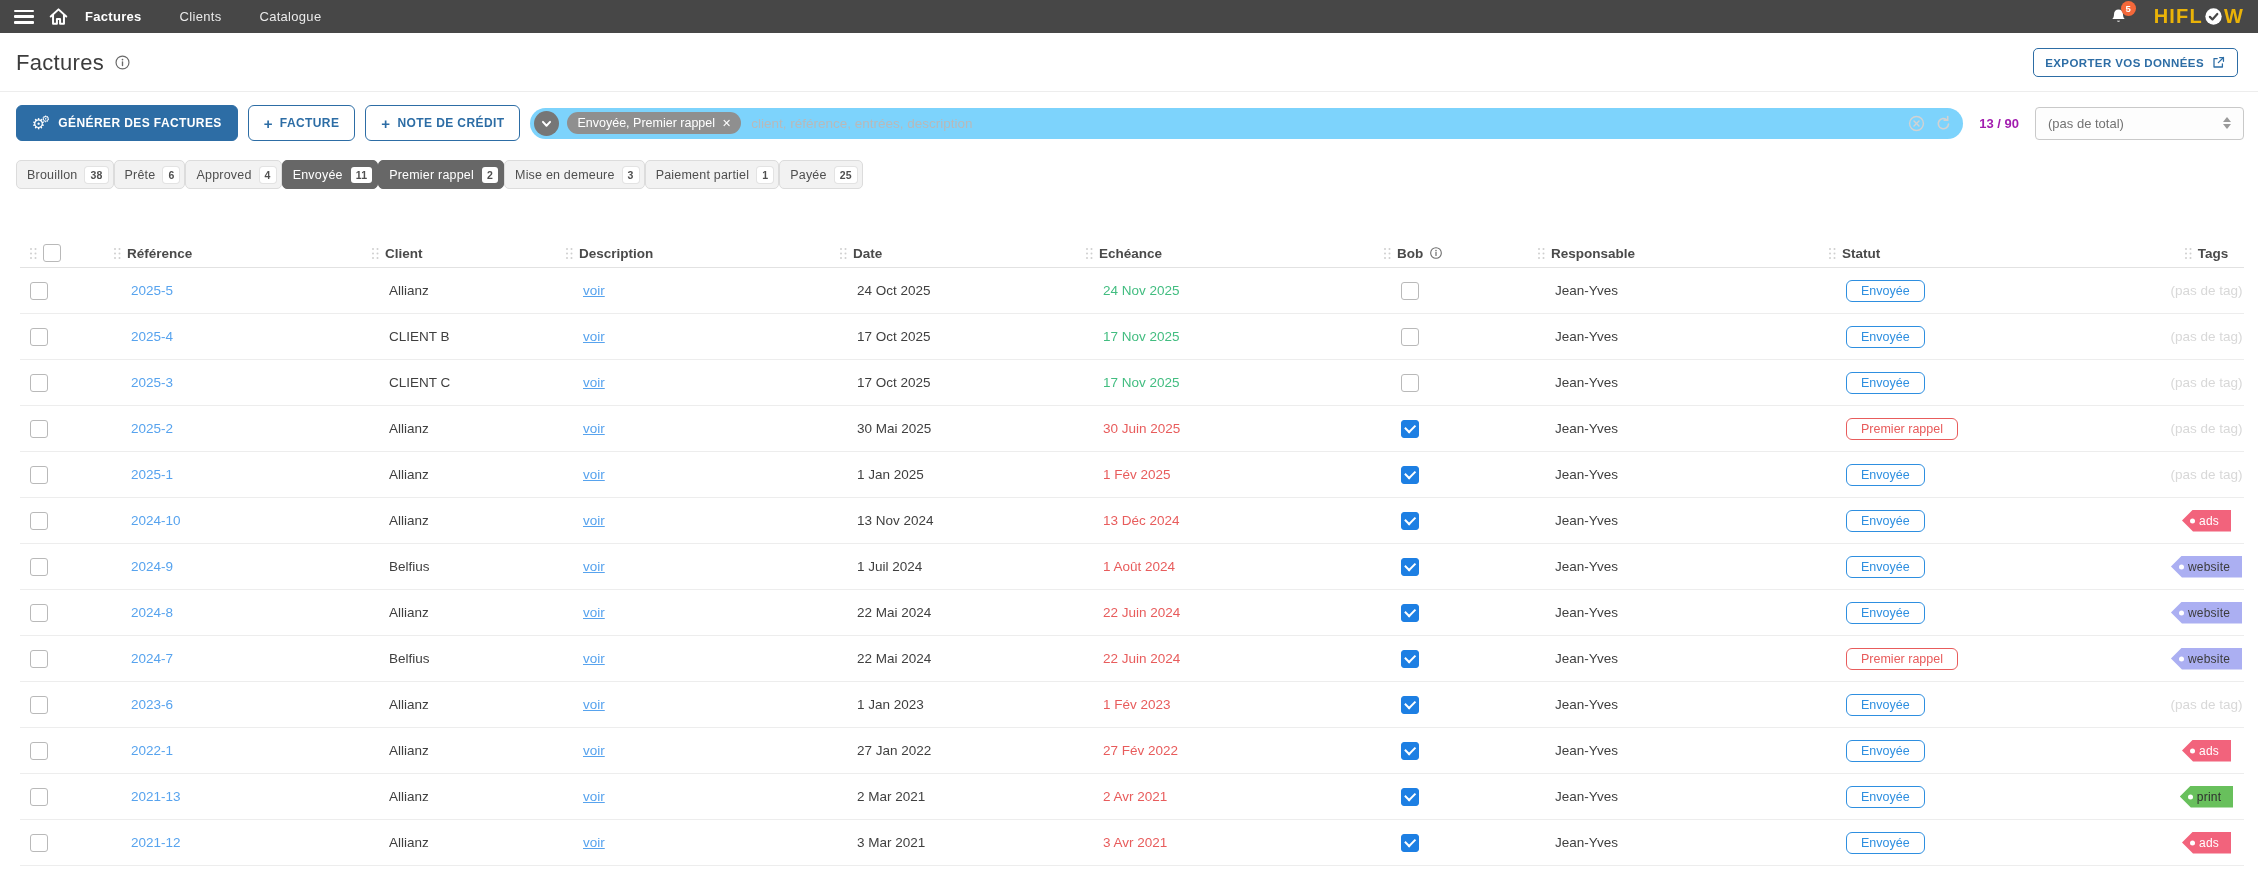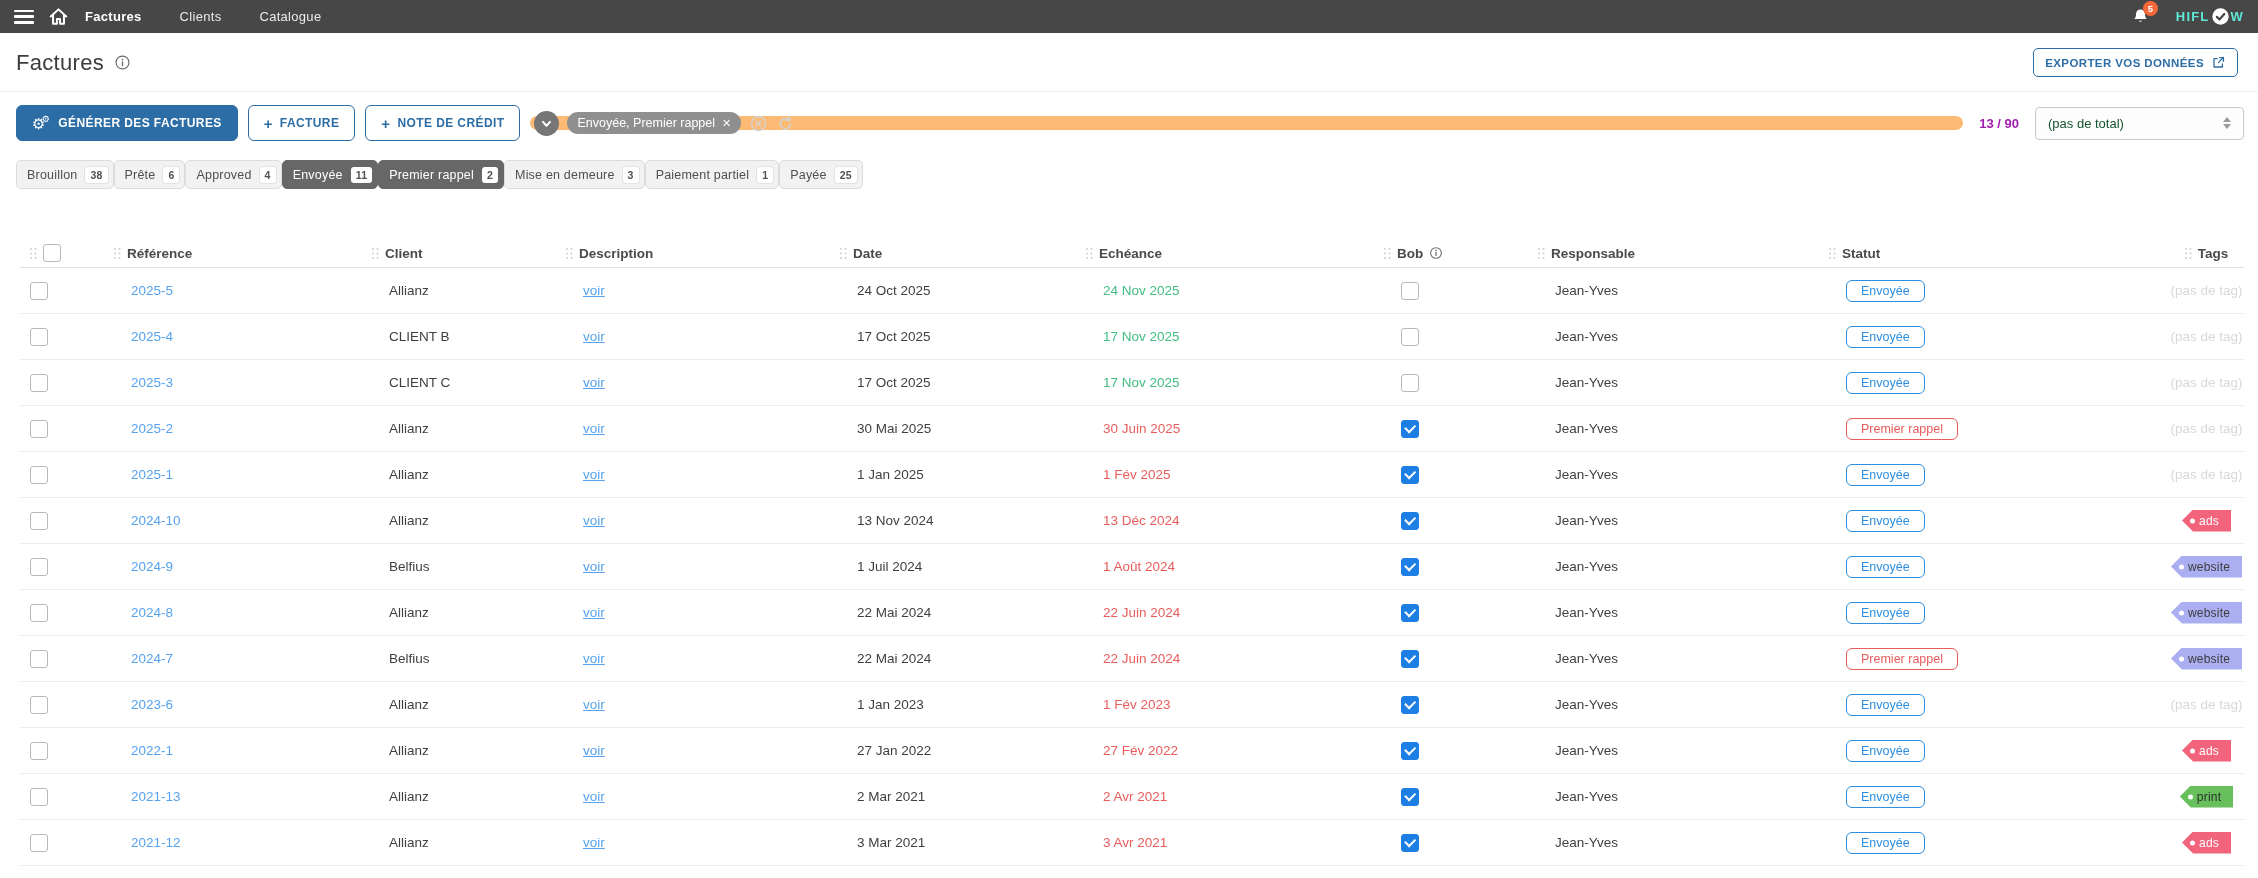--- a/index.html
+++ b/index.html
@@ -8,43 +8,43 @@
   
   .navbar{height:33px;background:#474747;display:flex;align-items:center;padding:0 14px;color:#fff;}
   .burger{width:20px;height:14px;display:flex;flex-direction:column;justify-content:space-between;cursor:pointer;margin-right:14px;}
   .burger span{height:2.5px;background:#fff;border-radius:1px;}
   .nav-home{margin-right:16px;cursor:pointer;}
   .nav-item{font-size:13px;color:#eaeaea;margin-right:38px;cursor:pointer;letter-spacing:.3px;}
   .nav-item.active{font-weight:bold;color:#fff;}
   .nav-right{margin-left:auto;display:flex;align-items:center;gap:26px;}
   .bell-wrap{position:relative;cursor:pointer;}
   .badge{position:absolute;top:-6px;right:-8px;background:#f4683a;color:#fff;font-size:9.5px;font-weight:bold;width:15px;height:15px;border-radius:50%;display:flex;align-items:center;justify-content:center;}
-  .logo{display:flex;align-items:center;font-weight:bold;font-size:13px;letter-spacing:1.2px;color:#5eead4;}
+  .logo{display:flex;align-items:center;font-weight:bold;font-size:20px;letter-spacing:1.2px;color:#eab308;}
   .logo svg{margin:0 1px;}
   
   .page-head{display:flex;align-items:center;padding:15px 20px 14px 16px;border-bottom:1px solid #ededed;}
   .page-title{font-size:22px;color:#3c3c3c;letter-spacing:.3px;display:flex;align-items:center;gap:10px;}
   .export-btn{margin-left:auto;display:flex;align-items:center;gap:7px;border:1.5px solid #2d6da5;color:#2d6da5;border-radius:5px;height:27px;padding:0 11px;font-size:11.5px;font-weight:bold;letter-spacing:.4px;cursor:pointer;background:#fff;}
   
   .toolbar{display:flex;align-items:center;gap:10px;margin:13px 14px 0 16px;}
   .btn{height:34px;border-radius:6px;display:flex;align-items:center;gap:8px;font-size:12px;font-weight:bold;letter-spacing:.4px;padding:0 15px;cursor:pointer;white-space:nowrap;}
   .btn.primary{background:#2d6da5;color:#fff;border:1.5px solid #2d6da5;}
   .btn.outline{background:#fff;color:#2d6da5;border:1.5px solid #2d6da5;}
   .plus{font-size:15px;font-weight:bold;margin-right:-1px;}
   .gear{font-family:"DejaVu Sans",sans-serif;font-size:15px;line-height:1;}
   .gear small{font-size:9px;vertical-align:7px;margin-left:-4px;}
-  .searchbar{flex:1;height:14px;background:#fdba74;border-radius:16px;display:flex;align-items:center;padding:0 10px 0 4px;gap:8px;min-width:0;}
+  .searchbar{flex:1;height:31px;background:#7dd3fc;border-radius:16px;display:flex;align-items:center;padding:0 10px 0 4px;gap:8px;min-width:0;}
   .chev-circle{width:25px;height:25px;border-radius:50%;background:#767676;display:flex;align-items:center;justify-content:center;cursor:pointer;flex:none;}
   .filter-chip{background:#8f8f8f;color:#fff;font-size:12.5px;border-radius:13px;padding:4px 10px;display:flex;align-items:center;gap:7px;white-space:nowrap;flex:none;}
   .filter-chip .x{font-weight:bold;font-size:11px;cursor:pointer;}
   .search-input{flex:1;border:none;background:transparent;outline:none;font-size:13.5px;color:#555;font-family:inherit;min-width:0;}
   .search-input::placeholder{color:#b9b9b9;}
   .bar-icons{display:flex;align-items:center;gap:8px;flex:none;}
   .count{font-size:13px;font-weight:bold;color:#a21caf;white-space:nowrap;margin:0 6px;}
-  .total-select{height:31px;min-width:183px;border:1px solid #c9c9c9;background:#fdfdfd;border-radius:4px;display:flex;align-items:center;padding:0 12px;font-size:13px;color:#14532d;cursor:pointer;justify-content:space-between;gap:14px;}
+  .total-select{height:31px;min-width:183px;border:1px solid #c9c9c9;background:#fdfdfd;border-radius:4px;display:flex;align-items:center;padding:0 12px;font-size:13px;color:#737373;cursor:pointer;justify-content:space-between;gap:14px;}
   .updown{display:flex;flex-direction:column;gap:2px;}
   .updown i{width:0;height:0;border-left:4px solid transparent;border-right:4px solid transparent;}
   .updown .up{border-bottom:5px solid #9a9a9a;}
   .updown .dn{border-top:5px solid #9a9a9a;}
   
   .chips-row{display:flex;justify-content:flex-start;margin:19px 14px 0 16px;}
   .chip{height:27px;display:flex;align-items:center;background:#f2f2f2;border:1px solid #dcdcdc;border-radius:5px;padding:0 5px 0 10px;font-size:12.5px;color:#4f4f4f;cursor:pointer;white-space:nowrap;letter-spacing:.2px;}
   .chip .cnt{margin-left:8px;background:#fff;border-radius:3px;padding:2px 5px;font-size:10.5px;font-weight:bold;color:#4f4f4f;box-shadow:0 0 0 1px #e3e3e3;}
   .chip.selected{background:#676767;border-color:#676767;color:#fff;}
   .chip.selected .cnt{box-shadow:none;}
@@ -149,20 +149,21 @@
   <div class="searchbar">
     <div class="chev-circle">
       <svg width="13" height="13" viewBox="0 0 20 20" fill="none" stroke="#fff" stroke-width="3" stroke-linecap="round" stroke-linejoin="round">
         <polyline points="4.5,7.5 10,13.5 15.5,7.5"></polyline>
       </svg>
     </div>
     <div class="filter-chip">
       <span>Envoyée, Premier rappel</span>
       <span class="x">✕</span>
     </div>
+    <input class="search-input" type="text" placeholder="client, référence, entrées, description" style="">
     <div class="bar-icons">
       <svg width="19" height="19" viewBox="0 0 20 20" fill="none" stroke="#d2d2d2" stroke-width="1.5" stroke-linecap="round" class="icon-btn">
         <circle cx="10" cy="10" r="7.3"></circle>
           <line x1="7.4" y1="7.4" x2="12.6" y2="12.6"></line>
           <line x1="12.6" y1="7.4" x2="7.4" y2="12.6"></line>
       </svg>
       <svg width="19" height="19" viewBox="0 0 20 20" fill="none" stroke="#d2d2d2" stroke-width="1.7" stroke-linecap="round" class="icon-btn">
         <path d="M15.3 10.5 a5.4 5.4 0 1 1 -1.6 -4.2"></path>
           <path d="M14.4 2.6 V6.4 H10.6"></path>
       </svg>

